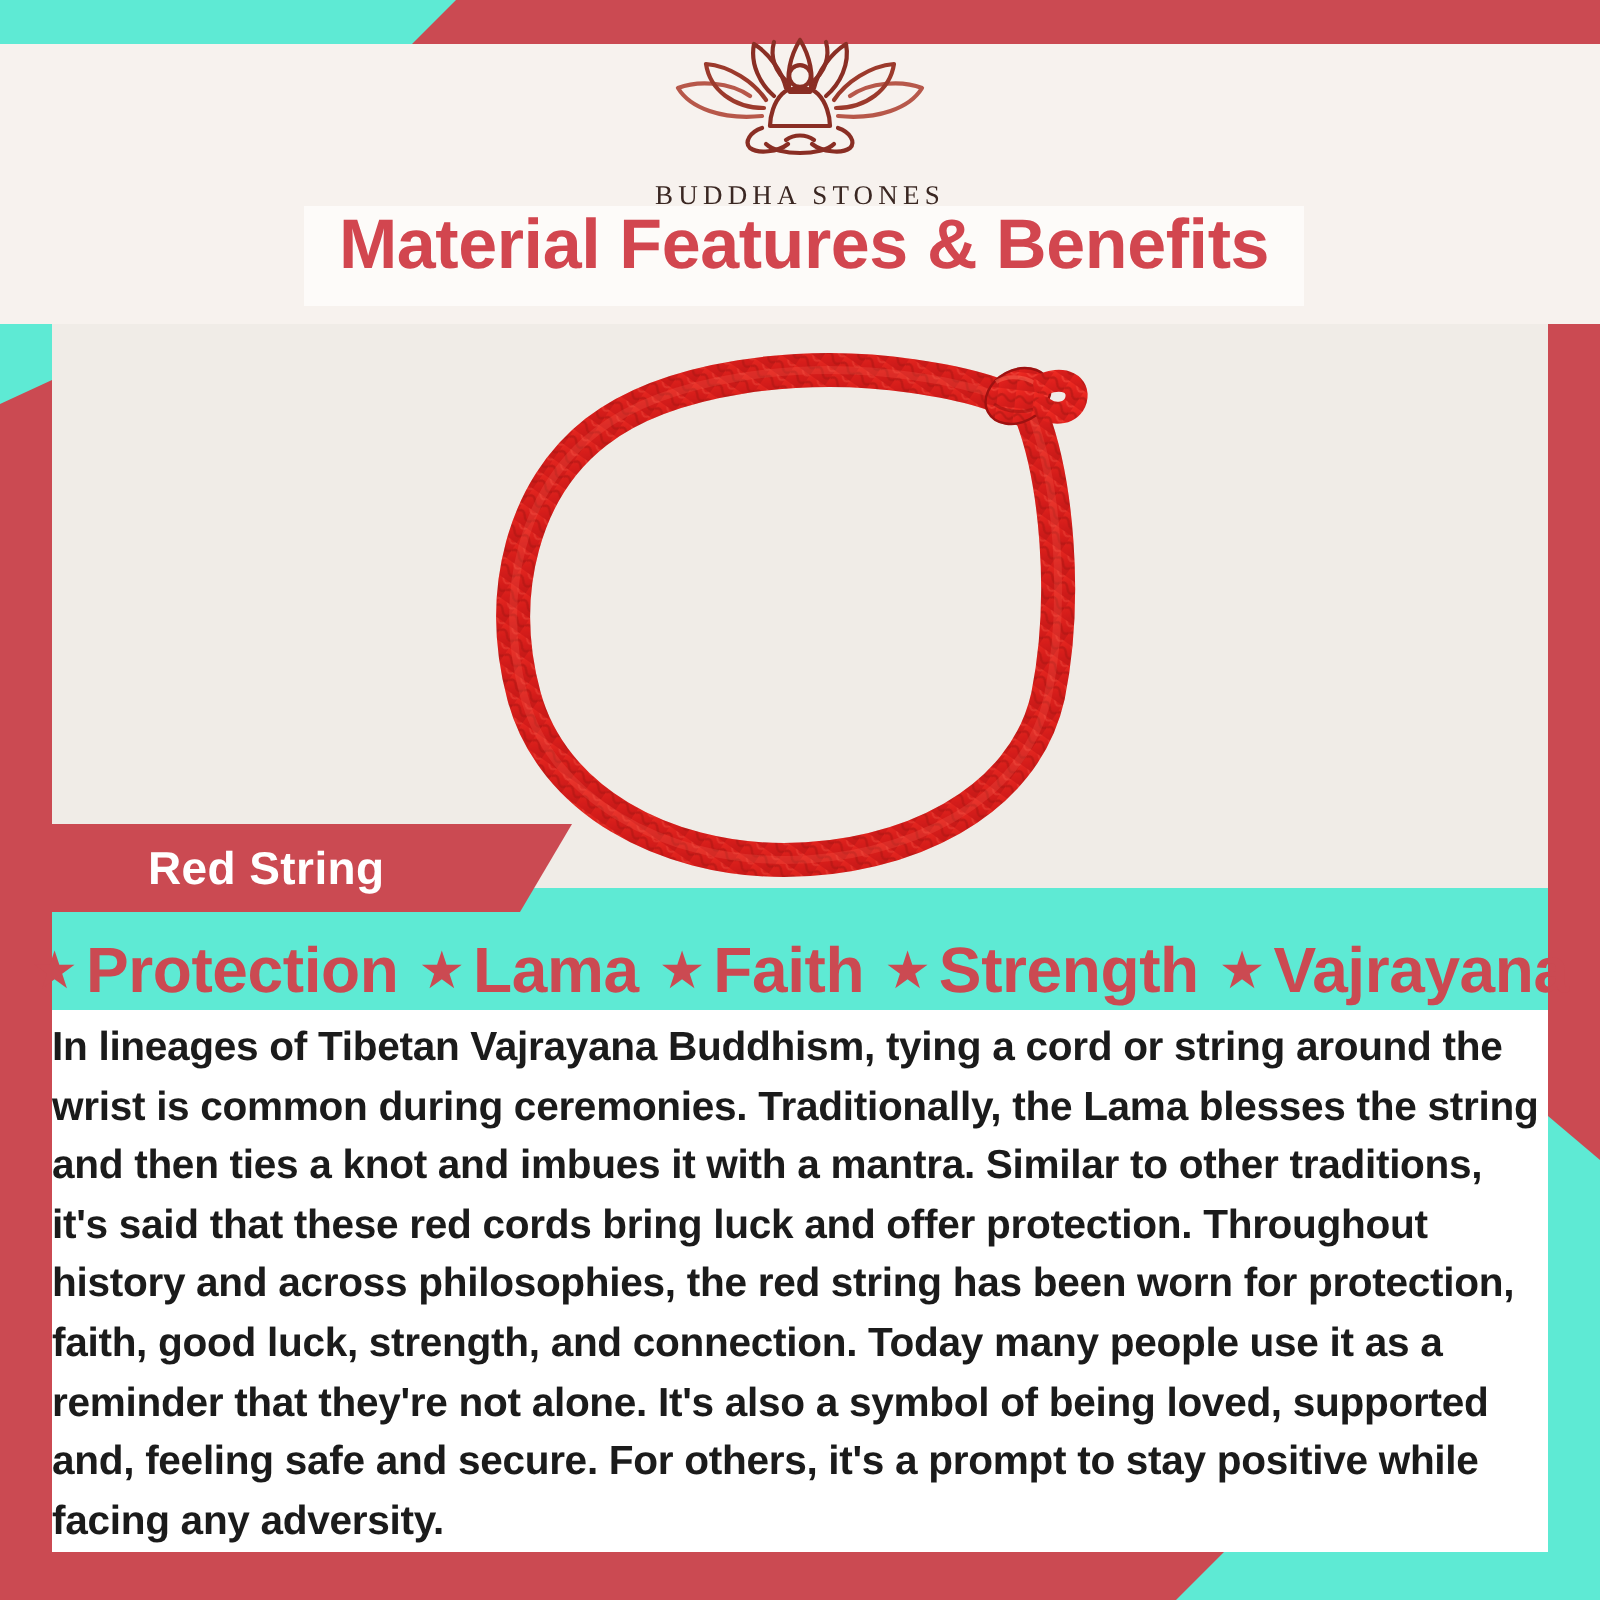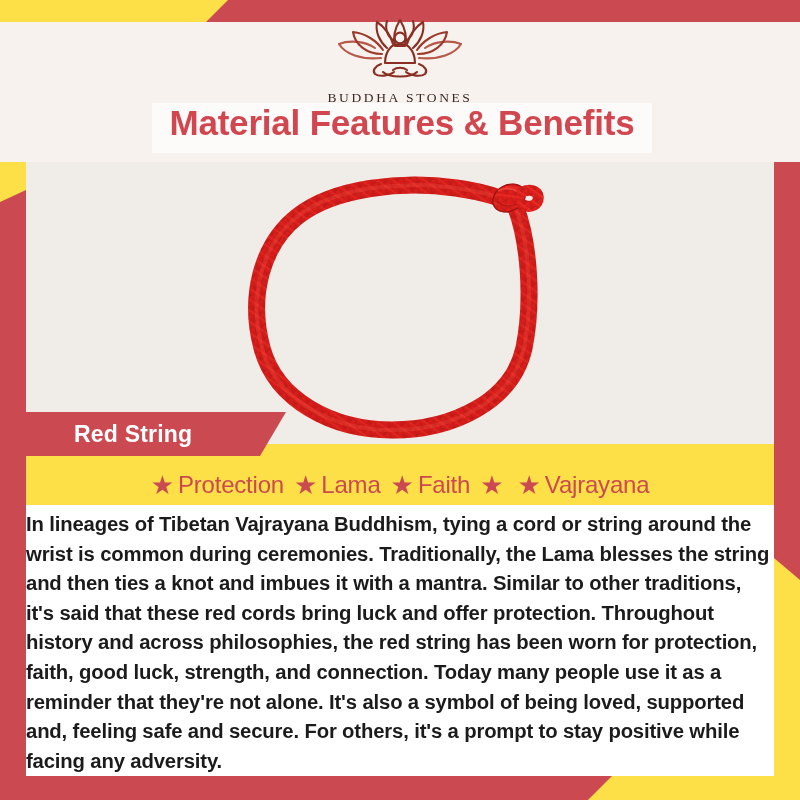--- a/index.html
+++ b/index.html
@@ -9,21 +9,21 @@
   }
   body {
     font-family: "Liberation Sans", sans-serif;
   }
 
   #poster {
     position: relative;
     width: 800px;
     height: 800px;
     overflow: hidden;
-    background: #fde047;
+    background: #5eead4;
   }
 
   
   .band {
     position: absolute;
     background: #cb4a52;
   }
   .band-top {
     top: 0;
     left: 0;
@@ -183,22 +183,22 @@
   }
   .benefit + .benefit { margin-left: 10px; }
   .benefit-star {
     color: #cb4a52;
     font-size: 26px;
     line-height: 1;
     margin-right: 4px;
   }
   .benefit-label {
     color: #cb4a52;
-    font-size: 24px;
-    font-weight: normal;
+    font-size: 32px;
+    font-weight: bold;
     letter-spacing: -0.2px;
   }
 
   
   .body-text {
     position: absolute;
     top: 510px;
     left: 26px;
     width: 744px;
     font-size: 20.3px;
@@ -313,20 +313,21 @@
     <div class="benefit">
       <span class="benefit-star">★</span>
       <span class="benefit-label">Lama</span>
     </div>
     <div class="benefit">
       <span class="benefit-star">★</span>
       <span class="benefit-label">Faith</span>
     </div>
     <div class="benefit">
       <span class="benefit-star">★</span>
+      <span class="benefit-label">Strength</span>
     </div>
     <div class="benefit">
       <span class="benefit-star">★</span>
       <span class="benefit-label">Vajrayana</span>
     </div>
   </div>
 
   <div class="body-text">In lineages of Tibetan Vajrayana Buddhism, tying a cord or string around the wrist is common during ceremonies. Traditionally, the Lama blesses the string and then ties a knot and imbues it with a mantra. Similar to other traditions, it's said that these red cords bring luck and offer protection. Throughout history and across philosophies, the red string has been worn for protection, faith, good luck, strength, and connection. Today many people use it as a reminder that they're not alone. It's also a symbol of being loved, supported and, feeling safe and secure. For others, it's a prompt to stay positive while facing any adversity.</div>
 
 </div>

